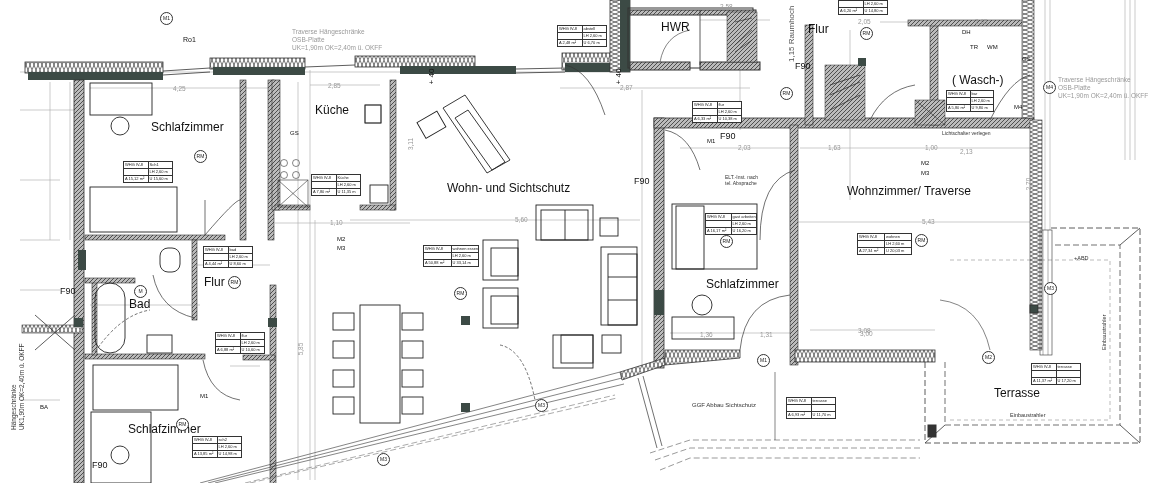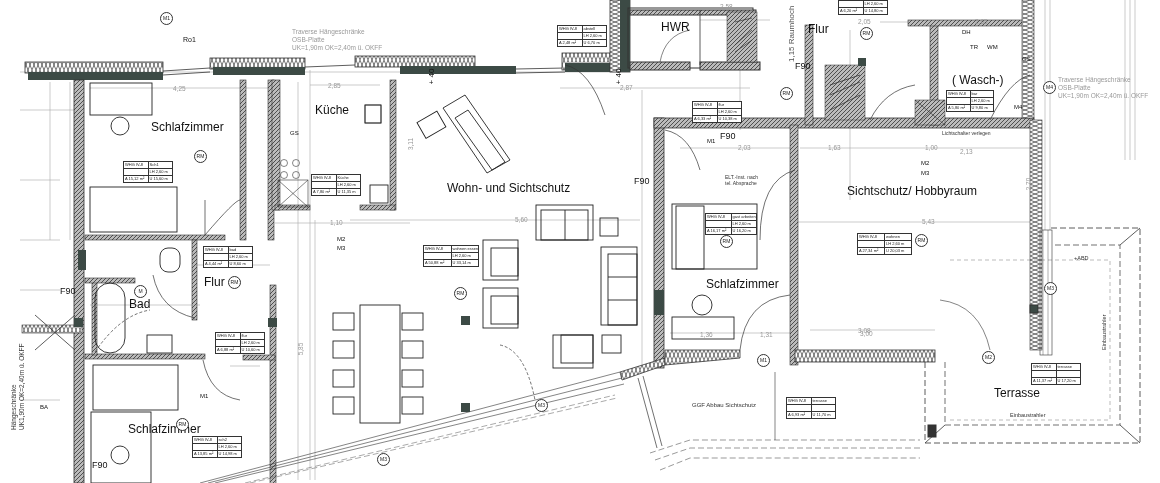--- a/index.html
+++ b/index.html
@@ -254,21 +254,21 @@
 </svg>
 
 <div class="room-label" style="left:151px;top:120px;">Schlafzimmer</div>
 <div class="room-label" style="left:315px;top:103px;">Küche</div>
 <div class="room-label" style="left:447px;top:181px;">Wohn- und Sichtschutz</div>
 <div class="room-label" style="left:661px;top:20px;">HWR</div>
 <div class="room-label" style="left:808px;top:22px;">Flur</div>
 <div class="room-label" style="left:952px;top:72px;">
   <span style="display:block;width:60px;white-space:normal;line-height:17px;">( Wasch-) Küche</span>
 </div>
-<div class="room-label" style="left:847px;top:184px;">Sichtschutz/ Hobbyraum</div>
+<div class="room-label" style="left:847px;top:184px;">Wohnzimmer/ Traverse</div>
 <div class="room-label" style="left:706px;top:277px;">Schlafzimmer</div>
 <div class="room-label" style="left:129px;top:297px;">Bad</div>
 <div class="room-label" style="left:204px;top:275px;">Flur</div>
 <div class="room-label" style="left:128px;top:422px;">Schlafzimmer</div>
 <div class="room-label" style="left:994px;top:386px;">Terrasse</div>
 
 <div class="rtab" style="left:123px;top:161px;width:48px;">
   <div class="r">
       <span class="c">WHG IV-8</span>
       <span class="c">Sch1</span>

